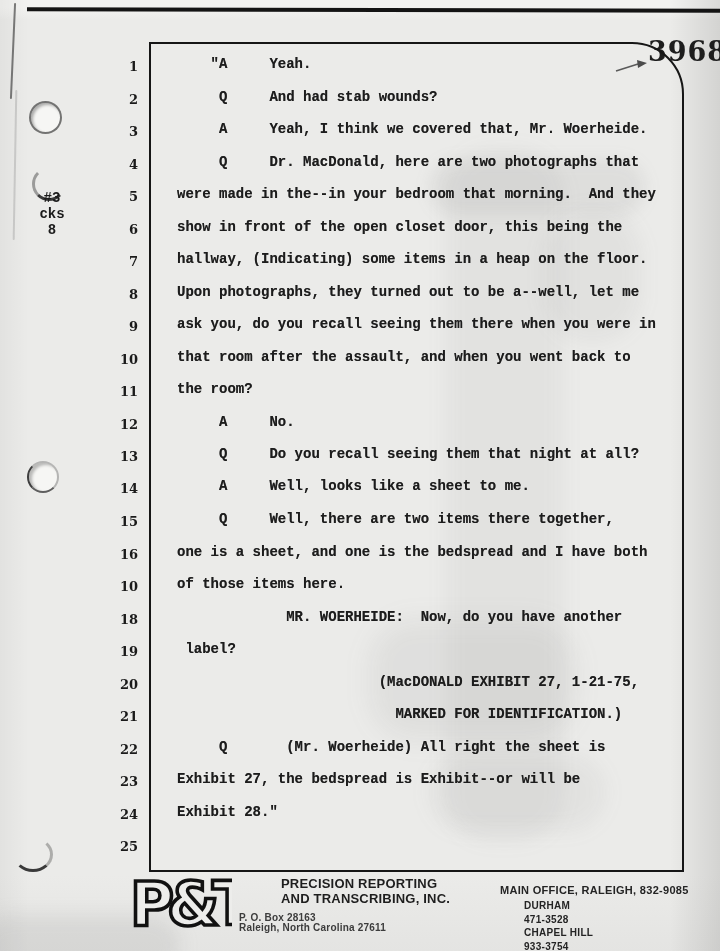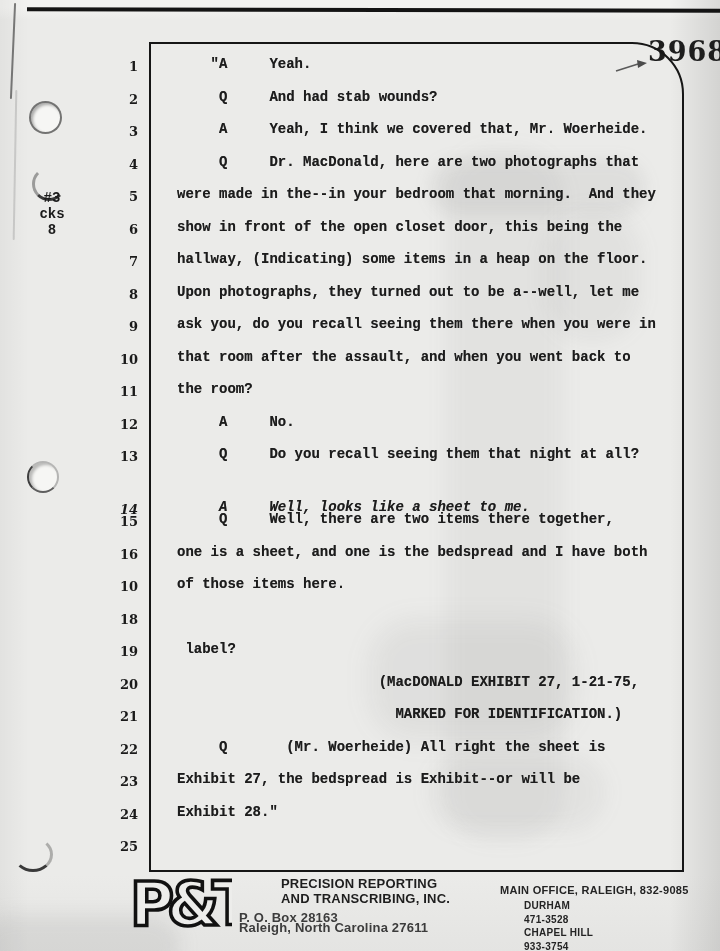--- a/index.html
+++ b/index.html
@@ -38,21 +38,21 @@
   
   .t-box{position:absolute;left:149px;top:42px;width:531px;height:826px;border:2.5px solid #161616;border-top-right-radius:52px;}
   
   #transcript-lines{position:absolute;left:0;top:56px;width:720px;}
   .t-row{position:absolute;left:0;width:700px;height:20px;}
   .t-num{position:absolute;left:98px;top:3px;width:40px;text-align:right;font-family:"DejaVu Serif",serif;font-weight:bold;font-size:13px;color:#1a1a1a;}
   .t-text{position:absolute;left:177px;top:0;white-space:pre;font-family:"Liberation Mono",monospace;font-weight:bold;font-size:14px;color:#1c1c1c;text-shadow:0 0 0.5px rgba(20,20,20,0.55);}
   
   .footer-logo{position:absolute;left:128px;top:869px;}
   .company{position:absolute;left:237px;top:876px;font-size:13px;font-weight:bold;letter-spacing:0.2px;line-height:15px;color:#1e1e1e;margin-left:44px;}
-  .pobox{position:absolute;left:239px;top:913px;font-size:13px;font-weight:bold;line-height:10px;color:#3c3c3c;letter-spacing:0.2px;}
+  .pobox{position:absolute;left:239px;top:913px;font-size:10px;font-weight:bold;line-height:10px;color:#3c3c3c;letter-spacing:0.2px;}
   .main-office{position:absolute;left:500px;top:884px;font-size:11px;font-weight:bold;color:#242424;letter-spacing:0.3px;}
   #offices{position:absolute;left:524px;top:899px;}
   .office-row{display:flex;font-size:10px;font-weight:bold;color:#242424;line-height:13.5px;letter-spacing:0.3px;flex-direction:column;}
   .office-city{width:76px;}
   .office-phone{}
 </style>
 </head>
 <body>
 
 <div id="canvas">
@@ -132,38 +132,39 @@
         <span class="t-text">the room?</span>
       </div>
       <div class="t-row" style="top: 357.5px;">
         <span class="t-num">12</span>
         <span class="t-text">     A     No.</span>
       </div>
       <div class="t-row" style="top: 390px;">
         <span class="t-num">13</span>
         <span class="t-text">     Q     Do you recall seeing them that night at all?</span>
       </div>
-      <div class="t-row" style="top: 443px; font-style: italic;">
+      <div class="t-row" style="top: 422px;">
         <span class="t-num">14</span>
         <span class="t-text">     A     Well, looks like a sheet to me.</span>
       </div>
       <div class="t-row" style="top: 455px;">
         <span class="t-num">15</span>
         <span class="t-text">     Q     Well, there are two items there together,</span>
       </div>
       <div class="t-row" style="top: 487.5px;">
         <span class="t-num">16</span>
         <span class="t-text">one is a sheet, and one is the bedspread and I have both</span>
       </div>
       <div class="t-row" style="top: 520px;">
         <span class="t-num">10</span>
         <span class="t-text">of those items here.</span>
       </div>
       <div class="t-row" style="top: 552.5px;">
         <span class="t-num">18</span>
+        <span class="t-text">             MR. WOERHEIDE:  Now, do you have another</span>
       </div>
       <div class="t-row" style="top: 585px;">
         <span class="t-num">19</span>
         <span class="t-text"> label?</span>
       </div>
       <div class="t-row" style="top: 617.5px;">
         <span class="t-num">20</span>
         <span class="t-text">                        (MacDONALD EXHIBIT 27, 1-21-75,</span>
       </div>
       <div class="t-row" style="top: 650px;">

